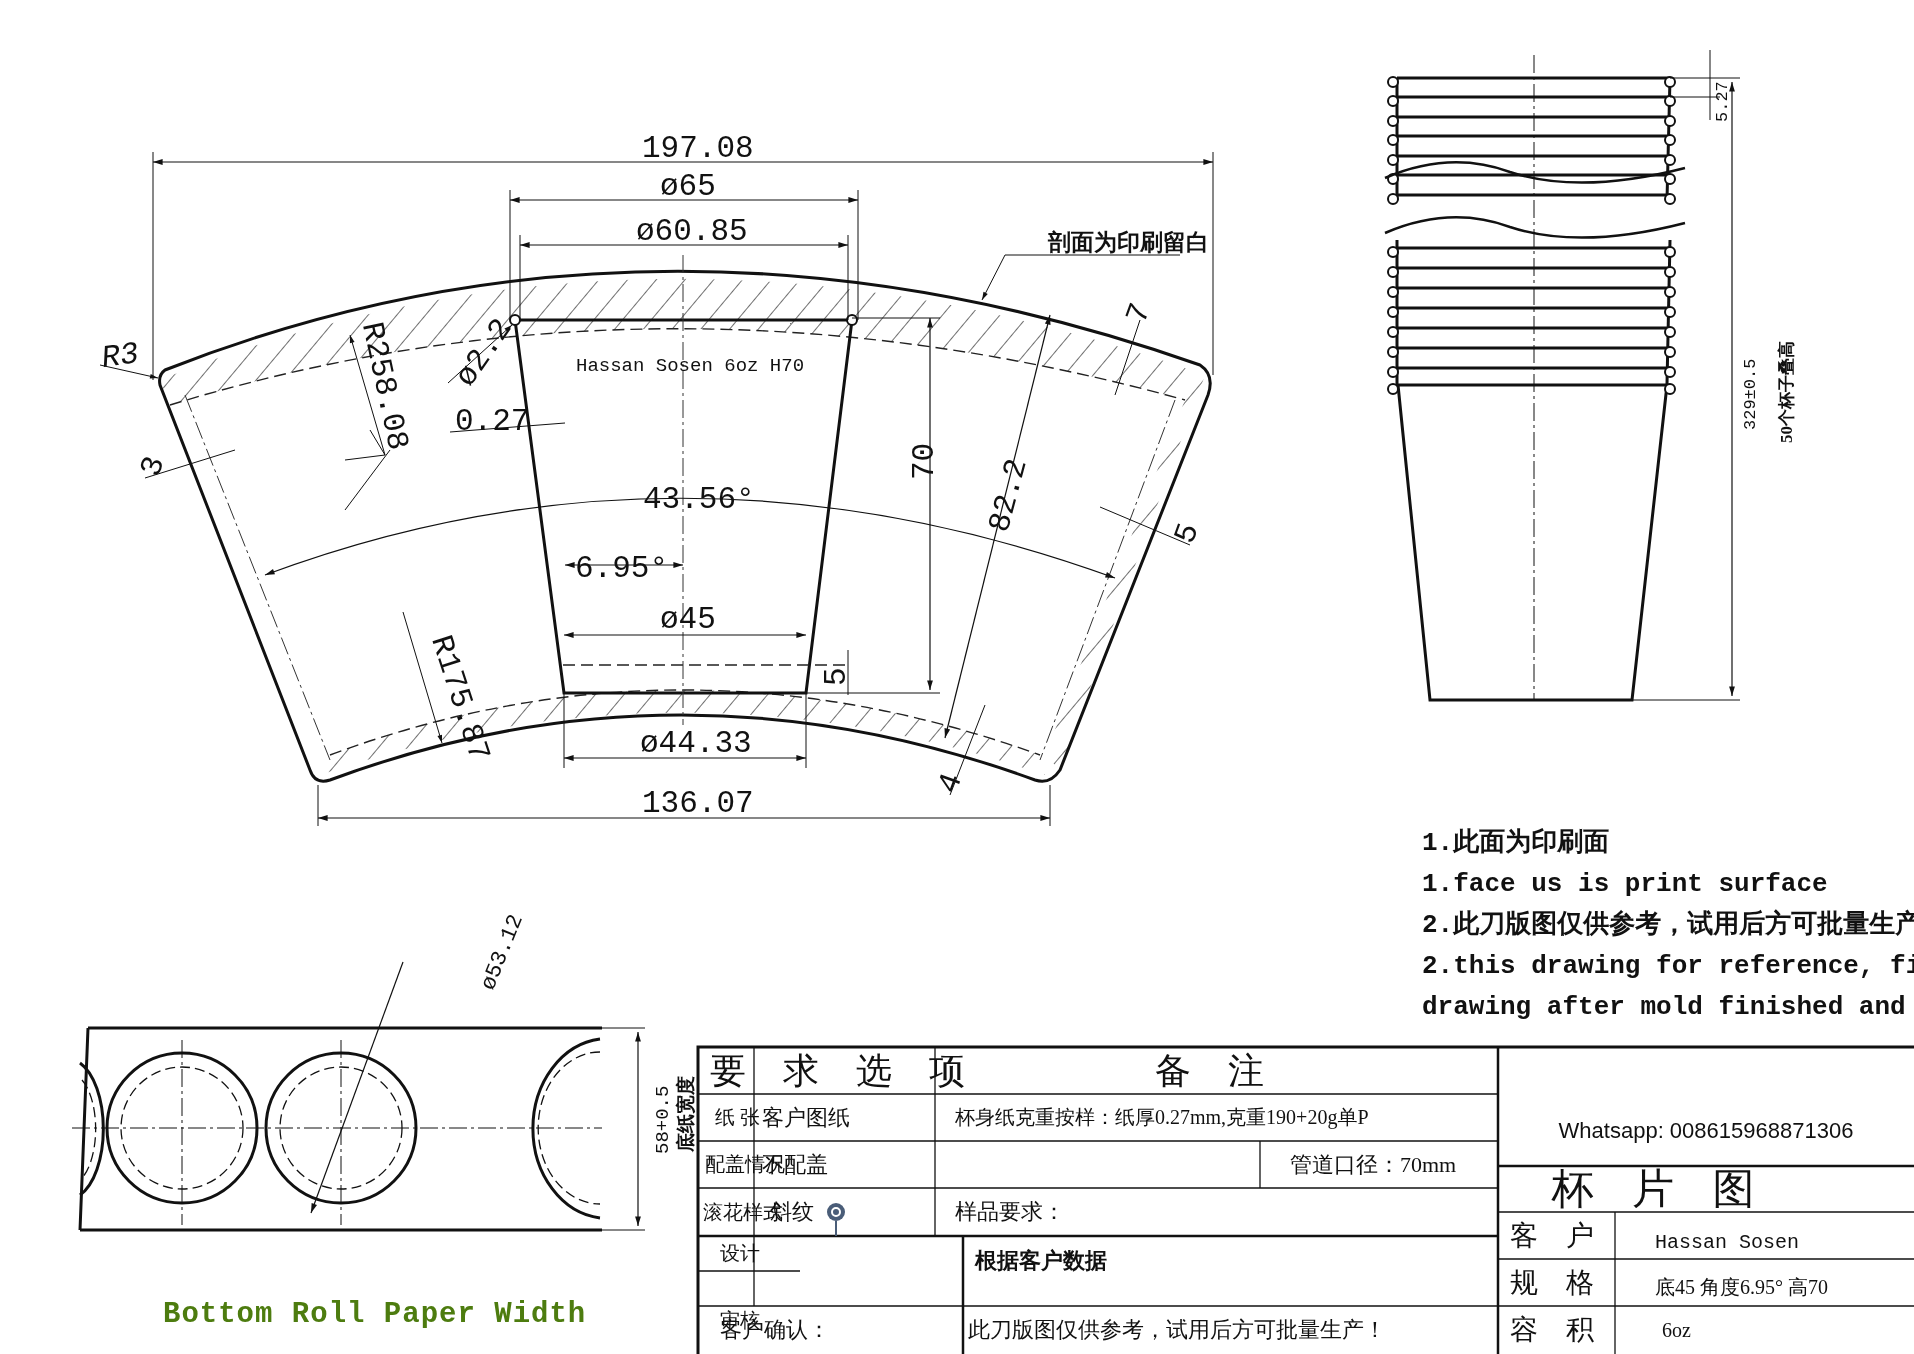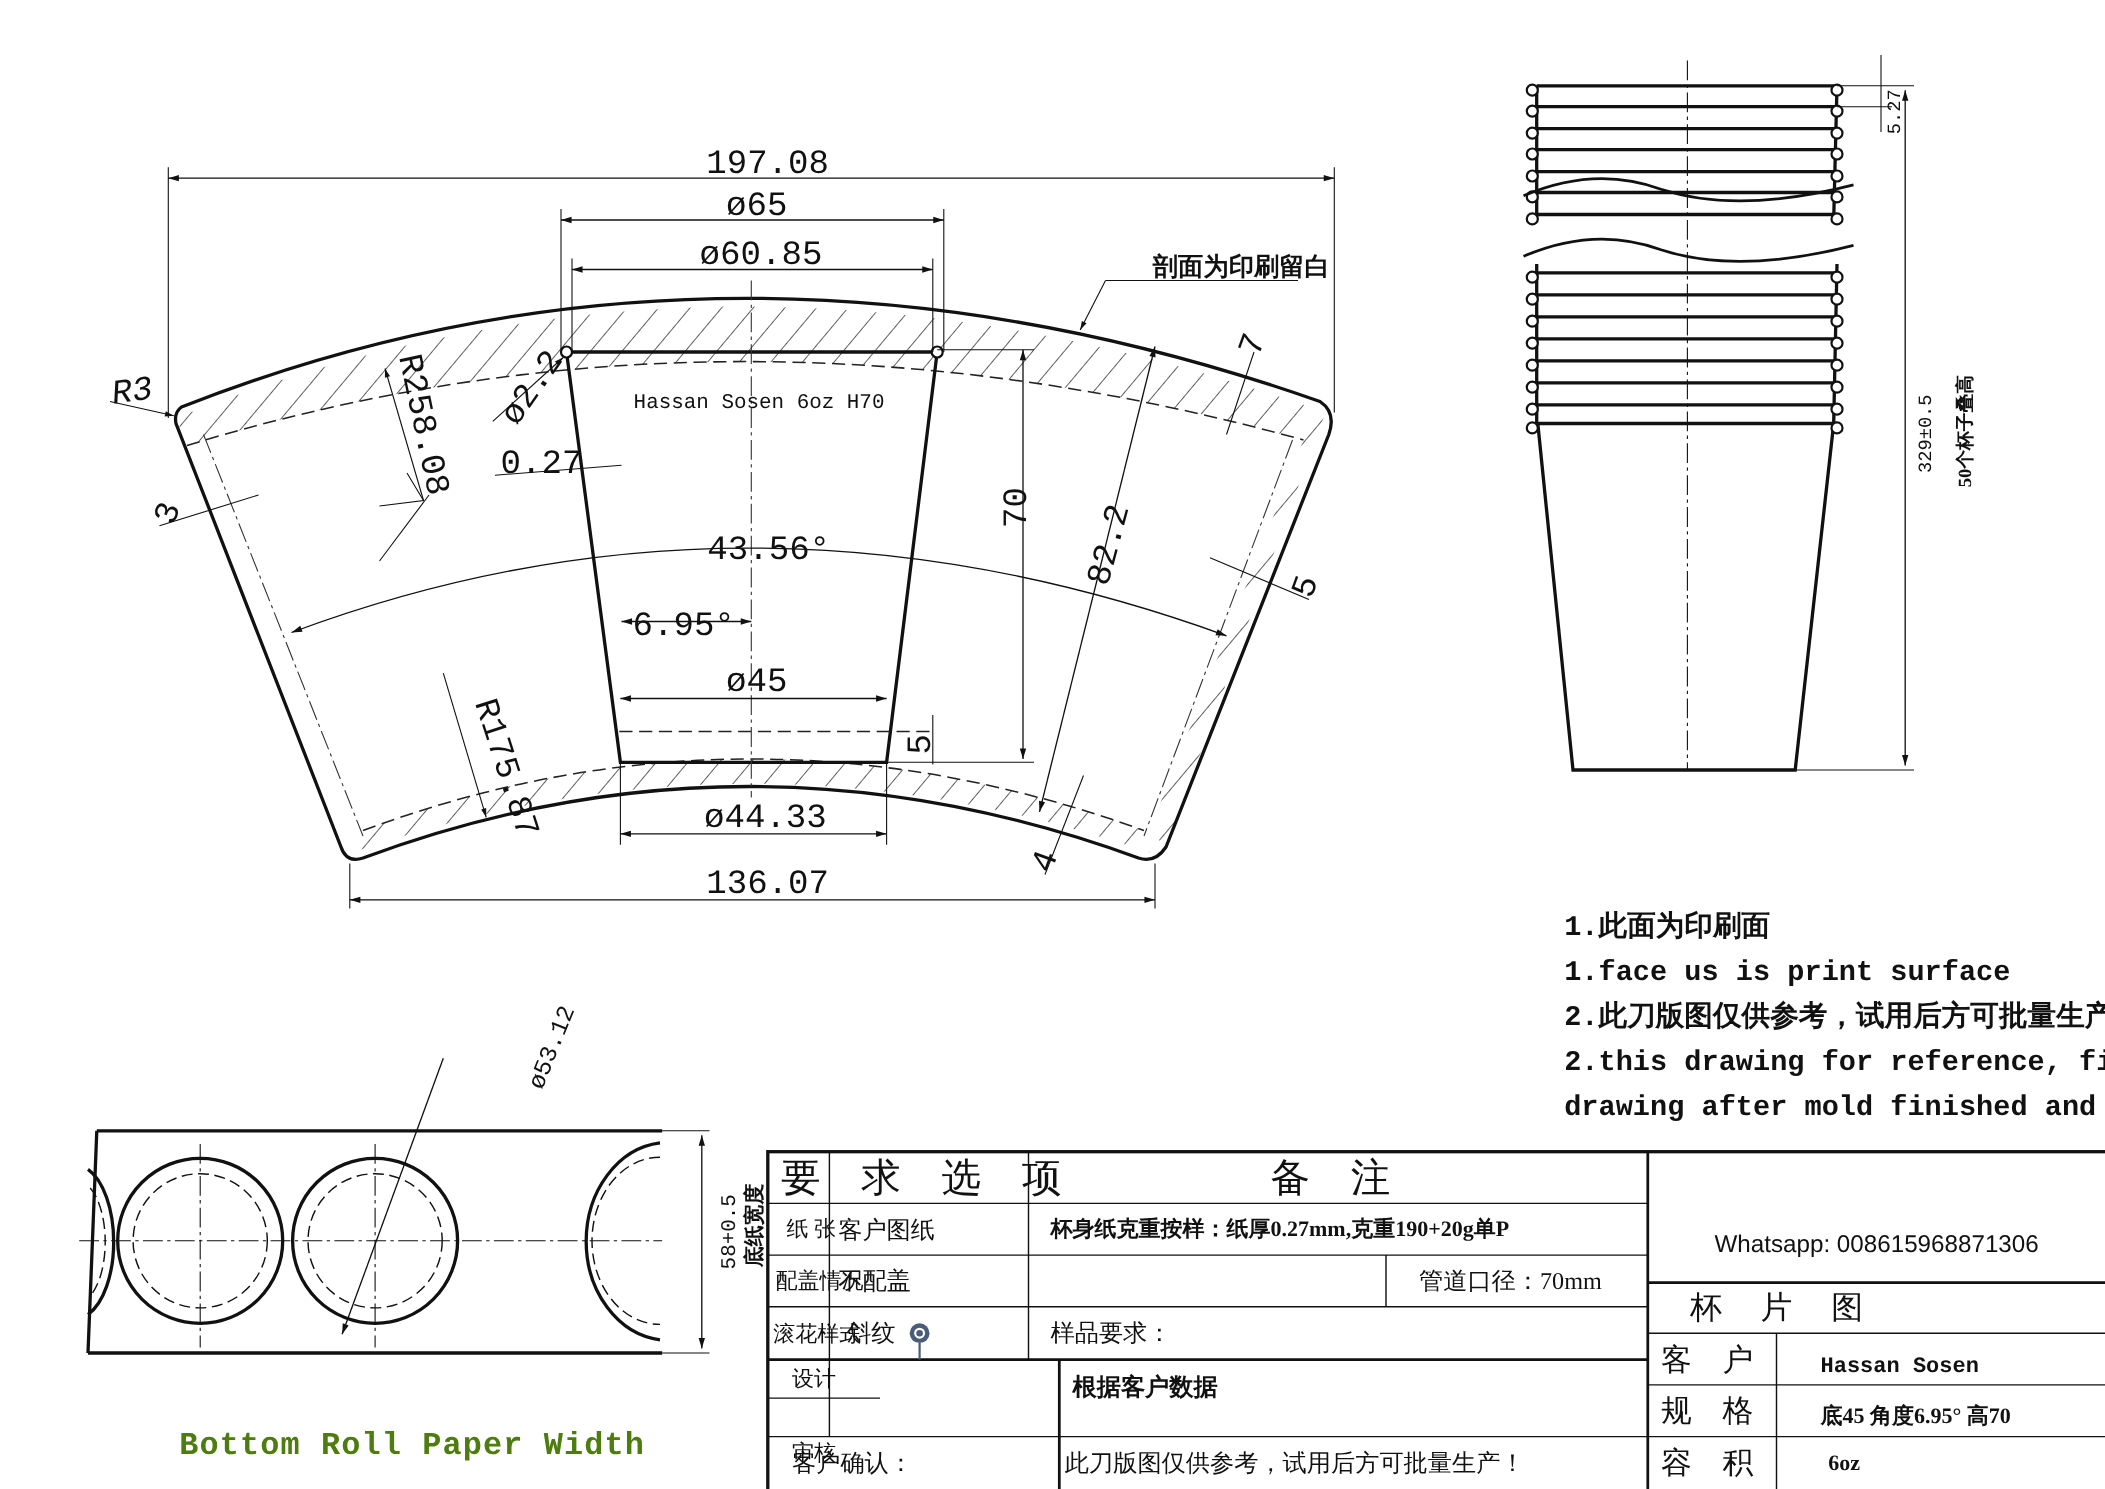--- a/index.html
+++ b/index.html
@@ -11,21 +11,21 @@
   .notes { position:absolute; left:1422px; top:823px; font-family:"Liberation Mono","DejaVu Sans Mono",monospace;
            font-size:26px; line-height:41px; color:#111; font-weight:bold; white-space:nowrap; }
   .notes div { height:41px; }
   .roll-caption { position:absolute; left:163px; top:1298px; font-family:"Liberation Mono","DejaVu Sans Mono",monospace;
                   font-size:29px; font-weight:bold; letter-spacing:1px; color:#4d7c0f; white-space:nowrap; }
   
   .tb { position:absolute; font-size:22px; color:#111; white-space:nowrap; display:flex; align-items:center; }
   .tb.c { justify-content:center; }
   .tb.sans { font-family:"Liberation Sans","DejaVu Sans",sans-serif; }
   .tb.big { font-size:36px; letter-spacing:14px; font-weight:normal; }
-  .tb.bold { font-weight:bold; }
+  .tb.bold { font-weight:normal; }
 </style>
 </head>
 <body>
 
 <svg width="1914" height="1354" viewBox="0 0 1914 1354">
   <defs>
     <pattern id="hatch" patternUnits="userSpaceOnUse" width="22" height="22" patternTransform="rotate(40)">
       <line x1="0" y1="0" x2="0" y2="22" stroke="#222" stroke-width="1.3"></line>
     </pattern>
     <marker id="arr" viewBox="0 0 10 10" refX="10" refY="5" markerWidth="14" markerHeight="8" orient="auto-start-reverse">
@@ -262,20 +262,20 @@
 <div class="tb" style="left:770px;top:1188px;width:120px;height:48px;">斜纹</div>
 <div class="tb" style="left:955px;top:1188px;width:540px;height:48px;">样品要求：</div>
 
 <div class="tb" style="left:720px;top:1236px;width:40px;height:35px;font-size:20px;">设计</div>
 <div class="tb" style="left:720px;top:1271px;width:40px;height:35px;font-size:20px;margin-top:32px;">审核</div>
 <div class="tb" style="left:975px;top:1236px;width:500px;height:50px;font-weight:bold;">根据客户数据</div>
 <div class="tb" style="left:720px;top:1306px;width:230px;height:48px;">客户确认：</div>
 <div class="tb" style="left:968px;top:1306px;width:520px;height:48px;">此刀版图仅供参考，试用后方可批量生产！</div>
 
 <div class="tb sans c" style="left:1498px;top:1047px;width:416px;height:119px;font-size:22px;margin-top:24px;">Whatsapp: 008615968871306</div>
-<div class="tb big c" style="left:1418px;top:1166px;width:408px;height:46px;font-size:29px;">杯 片 图</div>
+<div class="tb big c" style="left:1456px;top:1166px;width:408px;height:46px;font-size:42px;">杯 片 图</div>
 
 <div class="tb" style="left:1510px;top:1212px;width:100px;height:47px;font-size:28px;white-space:pre;text-align:right;">客    户</div>
 <div class="tb bold" style="left:1655px;top:1212px;width:255px;height:60px;font-size:20px;font-family:'Liberation Mono',monospace;">Hassan Sosen</div>
 <div class="tb" style="left:1510px;top:1259px;width:100px;height:47px;font-size:28px;white-space:pre;">规    格</div>
 <div class="tb bold" style="left:1655px;top:1264px;width:255px;height:47px;font-size:20px;">底45 角度6.95°  高70</div>
 <div class="tb" style="left:1510px;top:1306px;width:100px;height:48px;font-size:28px;white-space:pre;">容    积</div>
 <div class="tb bold" style="left:1662px;top:1306px;width:240px;height:48px;font-size:20px;">6oz</div>
 
 </body></html>

